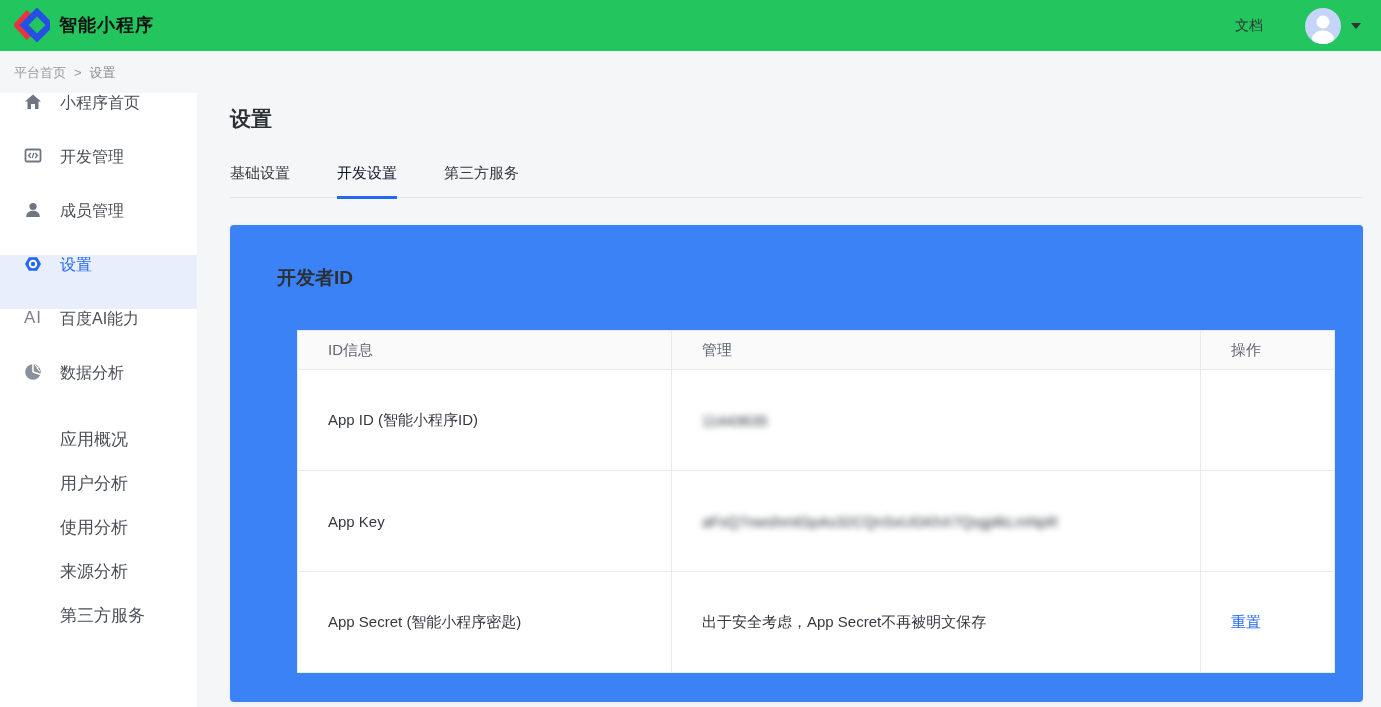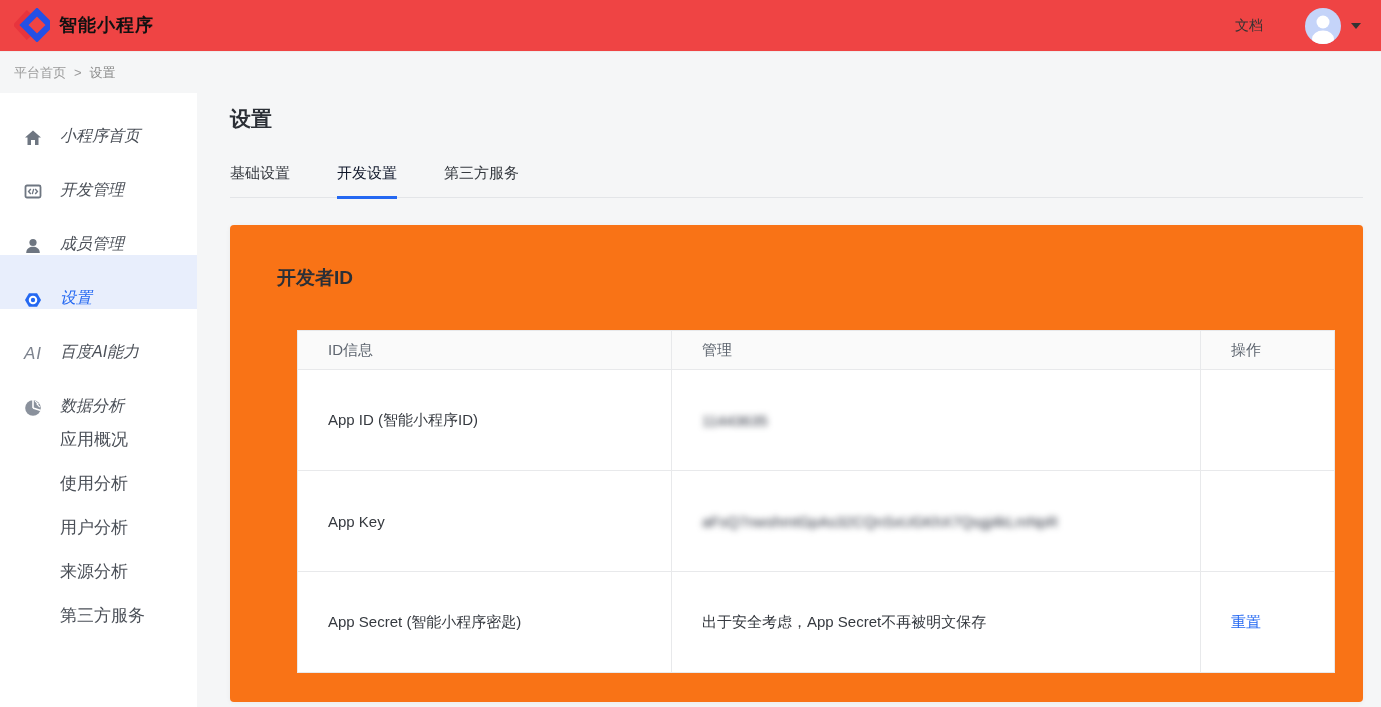--- a/index.html
+++ b/index.html
@@ -2,21 +2,21 @@
 <html><head>
 <meta charset="utf-8">
 <style>
   * { margin:0; padding:0; box-sizing:border-box; }
   html,body { width:1381px; height:707px; overflow:hidden;
     font-family:"Liberation Sans","DejaVu Sans",sans-serif;
     background:#f5f6f7; color:#333; }
 
   
   .topbar { position:absolute; left:0; top:0; width:1381px; height:52px;
-    background:#ef4444; border-bottom:1px solid #ededed; z-index:10;text-align:right; }
+    background:#22c55e; border-bottom:1px solid #ededed; z-index:10;text-align:right; }
   .brand { position:absolute; left:14px; top:8px; display:flex; align-items:center; }
   .brand-logo { width:36px; height:34px; margin-right:9px; }
   .brand-name { font-size:18px; font-weight:bold; color:#111; letter-spacing:1px; }
   .topbar-right { position:absolute; right:20px; top:0; height:52px;
     display:flex; align-items:center; }
   .doc-link { font-size:14px; color:#333; cursor:pointer; margin-right:42px; }
   .avatar { width:36px; height:36px; border-radius:50%; background:#c5d4f9;
     overflow:hidden; position:relative; cursor:pointer; }
   .avatar svg { position:absolute; left:0; top:0; }
   .caret { width:0; height:0; border-left:5px solid transparent;
@@ -26,39 +26,39 @@
   
   .breadcrumb { position:absolute; left:0; top:52px; width:1133px; height:41px;
     display:flex; align-items:center; padding-left:14px; font-size:13px; color:#9a9a9a; }
   .breadcrumb .sep { margin:0 8px; color:#9a9a9a; }
   .breadcrumb .crumb-current { color:#8a8a8a; }
   .breadcrumb .crumb-link { cursor:pointer; }
 
   
   .sidebar { position:absolute; left:0; top:93px; width:197px; height:614px;
     background:#fff; }
-  .side-item { height:54px; display:flex; align-items:flex-end; cursor:pointer;
-    font-size:16px; color:#4a4f57;font-style:italic; }
+  .side-item { height:54px; display:flex; align-items:flex-start; cursor:pointer;
+    font-size:16px; color:#4a4f57; }
   .side-item .ic { width:18px; height:18px; margin-left:24px; margin-right:18px;
     display:flex; align-items:center; justify-content:center; flex:none; }
   .side-item.active { background:#e8eefc; color:#2468f2; }
   .side-sub { height:44px; display:flex; align-items:center; cursor:pointer;
     font-size:17px; color:#4a4f57; padding-left:60px; }
   .ai-glyph { font-size:17px; color:#7c828d; letter-spacing:1px; }
 
   
   .main { position:absolute; left:197px; top:93px; width:1184px; height:614px;
     padding:12px 18px 0 33px; }
   .page-title { font-size:21px; font-weight:bold; color:#2b2f36; }
   .tabs { margin-top:31px; display:flex; border-bottom:1px solid #e3e5e8;align-items:flex-end; }
   .tab { font-size:15px; color:#35393f; margin-right:47px; padding-bottom:13px;
     cursor:pointer; border-bottom:3px solid transparent; margin-bottom:-2px; }
   .tab.active { color:#0f172a; border-bottom-color:#2468f2; }
 
-  .card { margin-top:27px; background:#f97316; border-radius:4px; height:477px;
+  .card { margin-top:27px; background:#3b82f6; border-radius:4px; height:477px;
     box-shadow:0 1px 5px rgba(31,35,41,0.05); padding:40px 47px 0 47px; }
   .card-heading { font-size:19px; font-weight:bold; color:#2b2f36; line-height:26px; }
 
   table.idtable { border-collapse:collapse; margin-top:39px; width:1037px;
     table-layout:fixed;margin-left:20px; }
   .idtable th, .idtable td { border:1px solid #e8e9eb; font-weight:normal;
     text-align:left; padding-left:30px; font-size:15px; }
   .idtable th { height:39px; background:#fafafa; color:#5f6670; }
   .idtable td { height:101px; color:#35393f; background:#fff; }
   .col1 { width:374px; } .col2 { width:529px; } .col3 { width:134px; }
@@ -153,24 +153,24 @@
         <path d="M11 2.2 L14.6 5.2 M12.6 4.6 L15.8 8.2" stroke="#ffffff" stroke-width="1.1"></path>
       </svg>
     </span>
     <span>数据分析</span>
   </div>
 
   <div class="side-sub">
     <span>应用概况</span>
   </div>
   <div class="side-sub">
+    <span>用户分析</span>
+  </div>
+  <div class="side-sub">
     <span>使用分析</span>
-  </div>
-  <div class="side-sub">
-    <span>用户分析</span>
   </div>
   <div class="side-sub">
     <span>来源分析</span>
   </div>
   <div class="side-sub">
     <span>第三方服务</span>
   </div>
 </div>
 
 <div class="main">

